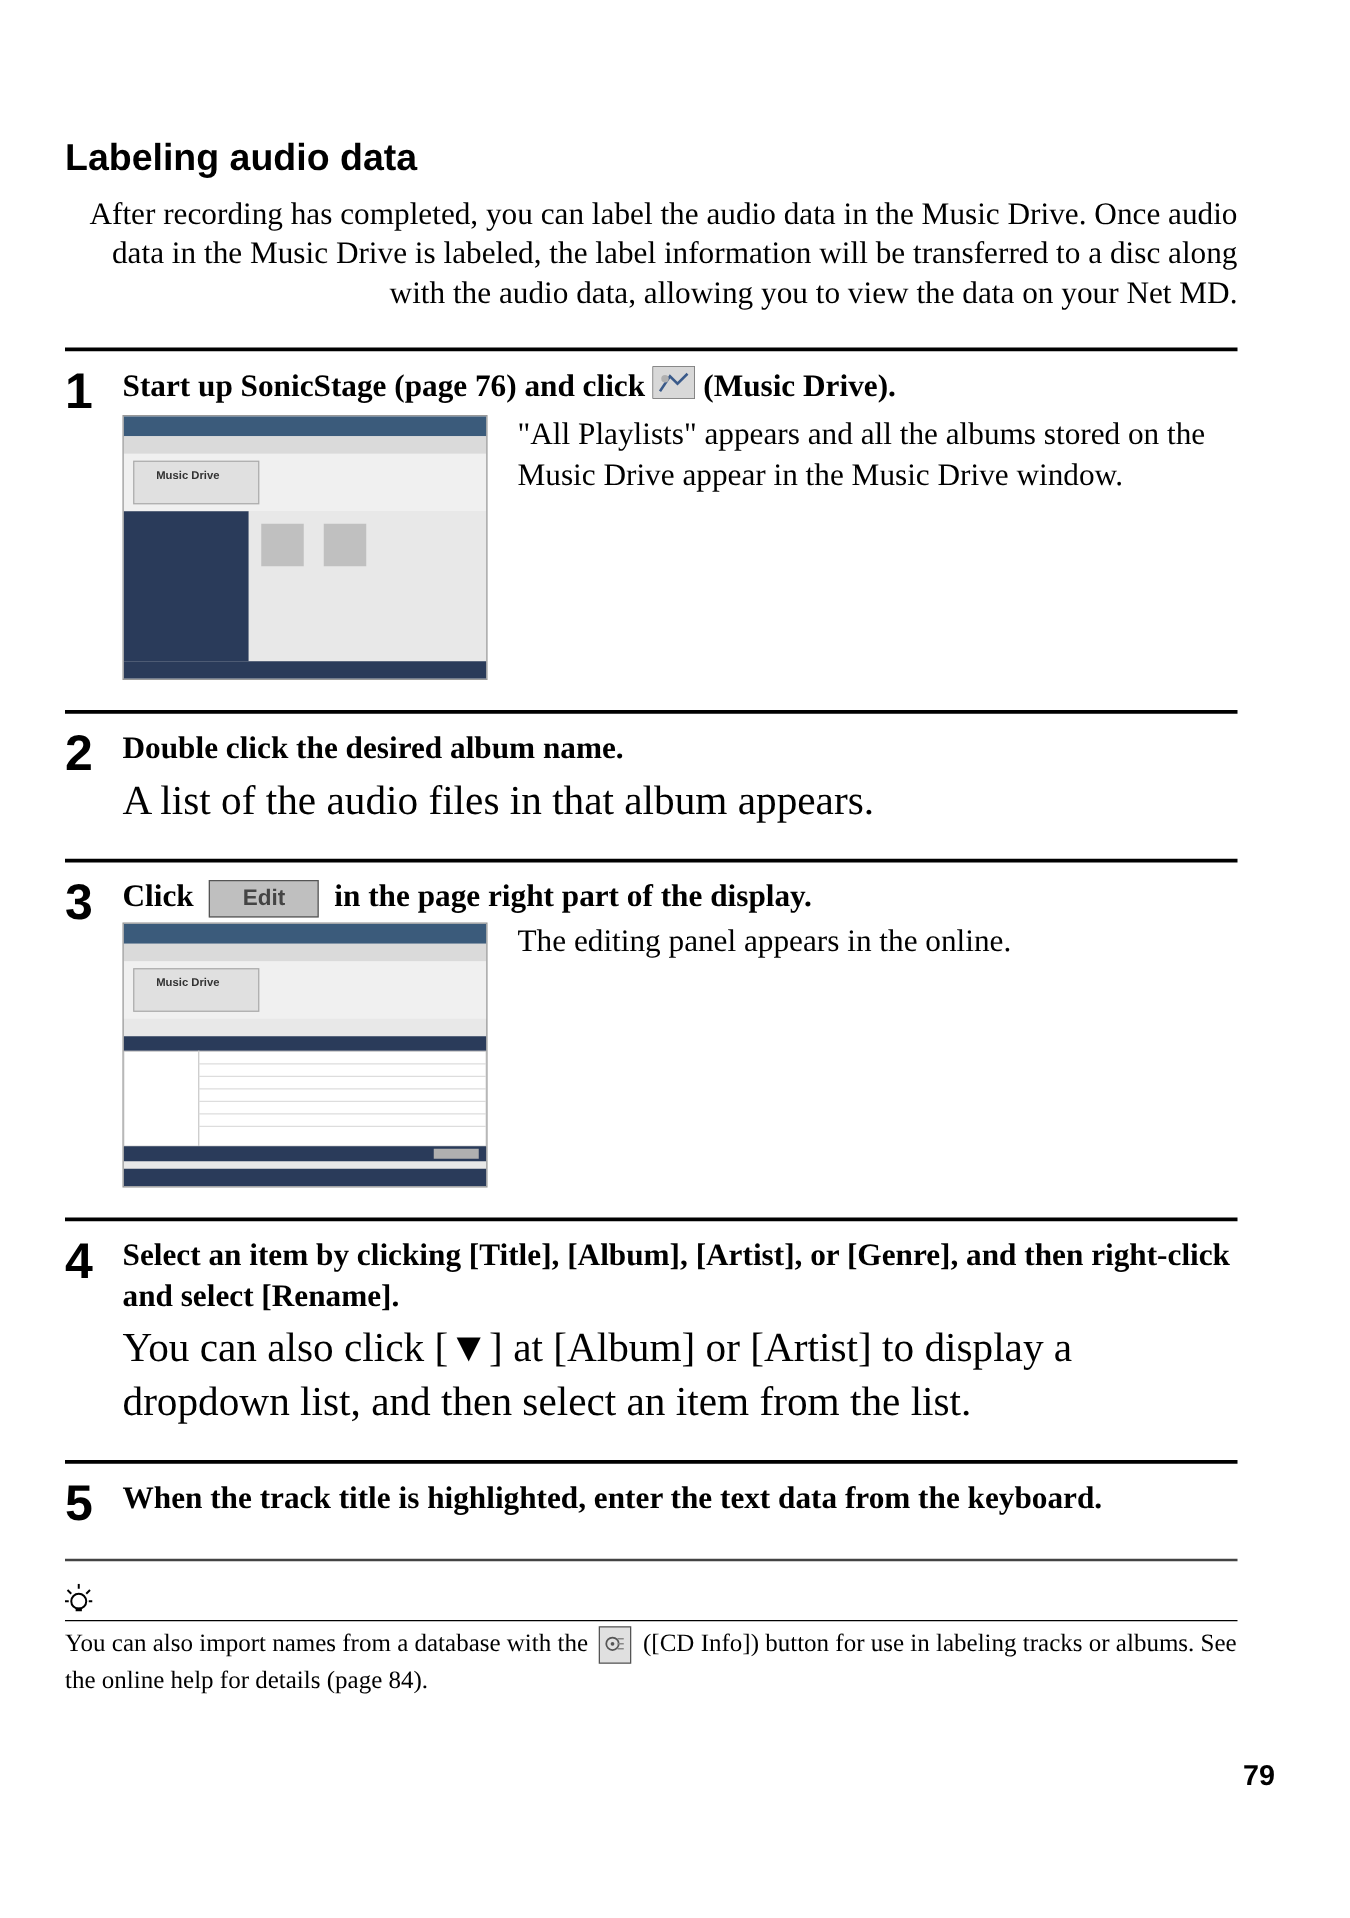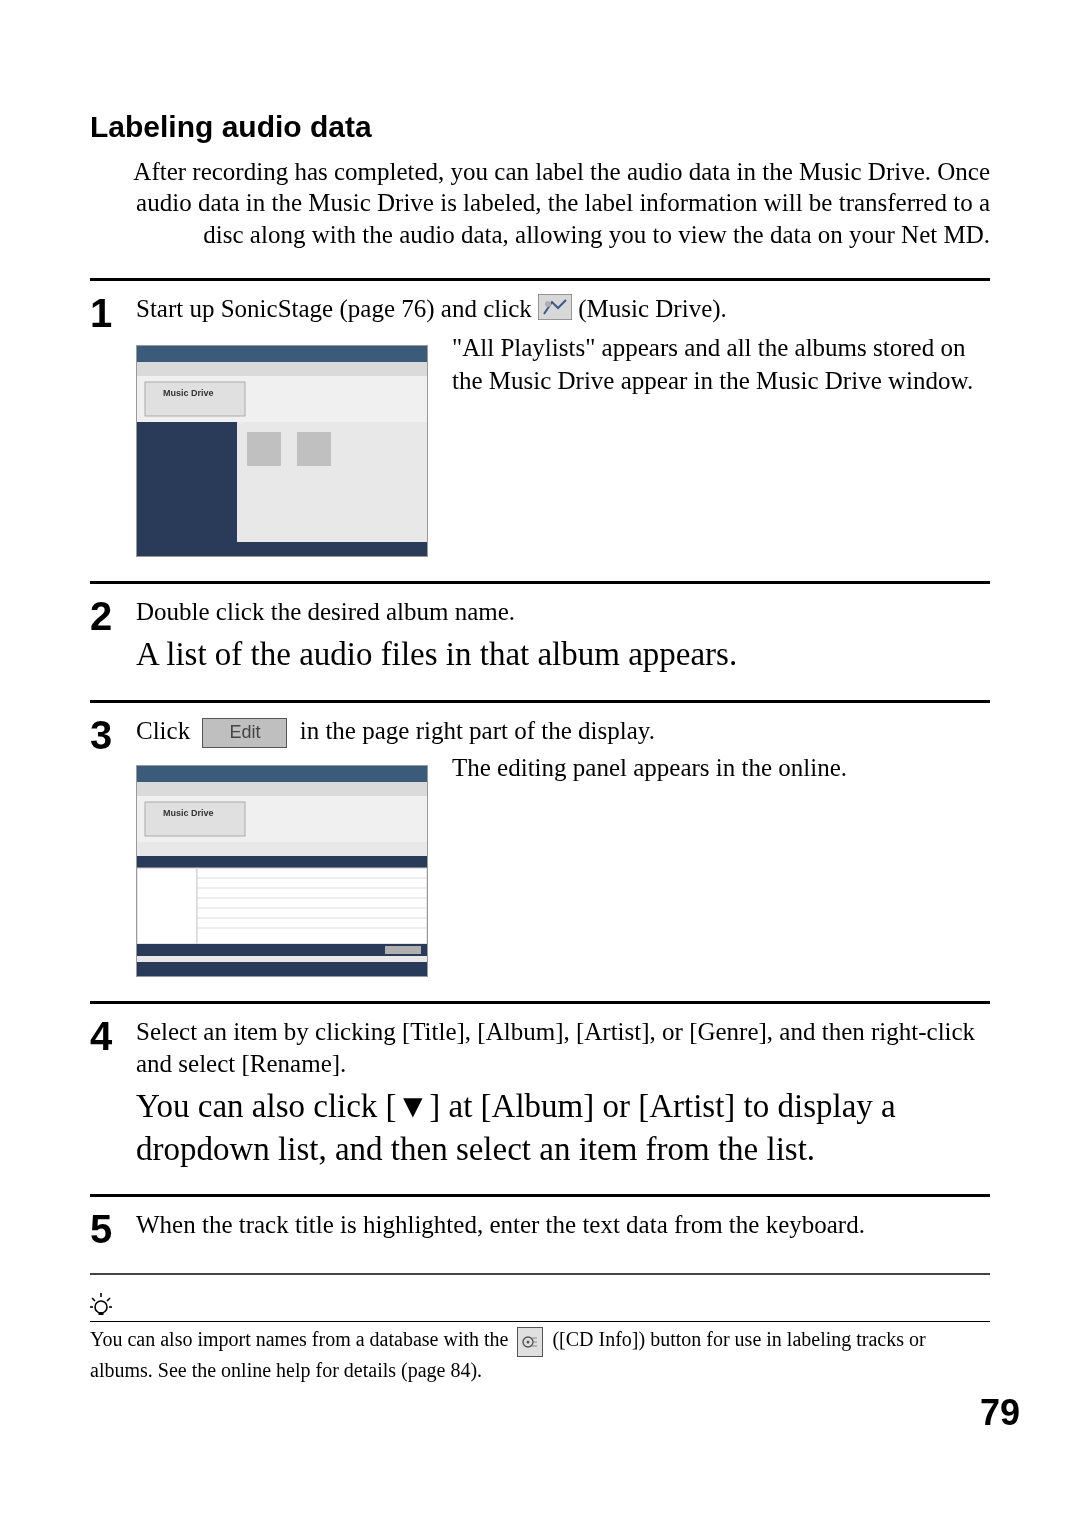--- a/index.html
+++ b/index.html
@@ -7,21 +7,21 @@
     padding: 0;
     background: #ffffff;
     font-family: "Times New Roman", Times, serif;
     color: #000000;
   }
   .page {
     width: 1080px;
     height: 1534px;
     position: relative;
     box-sizing: border-box;
-    padding: 110px 90px 0 90px;
+    padding: 110px 90px 0 52px;
   }
   .section-title {
     font-family: Arial, Helvetica, sans-serif;
     font-weight: bold;
     font-size: 30px;
     margin-bottom: 12px;
   }
   .intro-text {
     font-size: 25px;
     line-height: 1.25;
@@ -51,40 +51,40 @@
     flex: 0 0 46px;
     text-align: left;
   }
   .step-body {
     flex: 1;
     font-size: 25px;
     line-height: 1.3;
   }
   .step-body .main-line {
     margin-bottom: 4px;
+    font-weight: bold;
   }
   .step-body .sub-line {
     font-size: 33px;
   }
   .step-body .two-col {
     display: flex;
     gap: 24px;
     align-items: flex-start;
   }
   .screenshot-placeholder {
     width: 290px;
     height: 210px;
     background: #e8e8e8;
     border: 1px solid #999;
     flex: 0 0 auto;
     position: relative;
   }
   .screenshot-placeholder.large {
     height: 210px;
-    margin-top: 13px;
   }
   .screenshot-placeholder svg {
     width: 100%;
     height: 100%;
   }
   .right-text {
     flex: 1;
     font-size: 25px;
     line-height: 1.3;
   }
@@ -124,21 +124,21 @@
   .tip-text {
     font-size: 20px;
     line-height: 1.3;
   }
   .page-number {
     position: absolute;
     bottom: 100px;
     right: 60px;
     font-family: Arial, Helvetica, sans-serif;
     font-weight: bold;
-    font-size: 36px;
+    font-size: 23px;
   }
 </style>
 </head>
 <body>
 
 <div class="page">
 
   <div class="section-title">Labeling audio data</div>
 
   <div class="intro-text">After recording has completed, you can label the audio data in the Music Drive. Once audio data in the Music Drive is labeled, the label information will be transferred to a disc along with the audio data, allowing you to view the data on your Net MD.</div>

